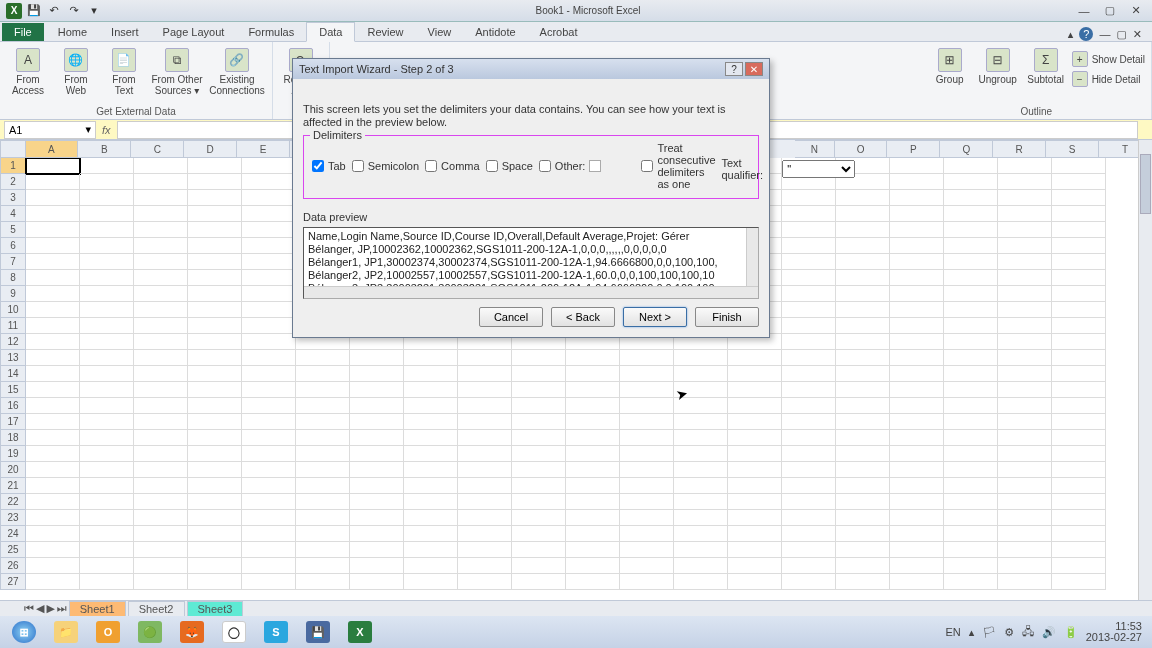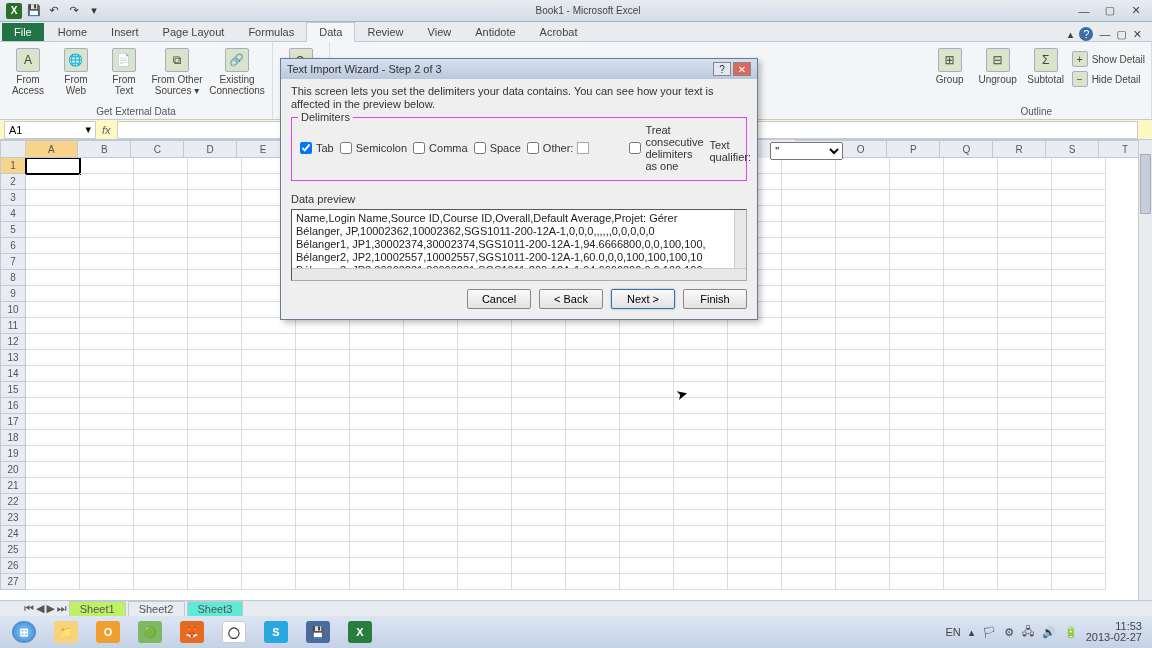--- a/index.html
+++ b/index.html
@@ -51,36 +51,36 @@
 .rowhdr.sel { background: #f8d48a; }
 .cell { width: 54px; border-right: 1px solid #dcdcdc; border-bottom: 1px solid #dcdcdc; }
 .cell.active { outline: 2px solid #000; outline-offset: -1px; }
 
 
 .vscroll { position: absolute; right: 0; top: 140px; bottom: 48px; width: 14px; background: #e8ebf0; border-left: 1px solid #ccc; }
 .vscroll .thumb { position: absolute; top: 14px; left: 1px; right: 1px; height: 60px; background: #c5cedb; border: 1px solid #aab; }
 
 
 .sheetbar { position: absolute; left: 0; right: 0; bottom: 32px; height: 16px; background: #e8ebf0; border-top: 1px solid #c0c9d8; display: flex; align-items: center; padding-left: 24px; gap: 2px; font-size: 10px; color: #555; }
-.sheettab { padding: 1px 10px; background: #bef264; border: 1px solid #c0c9d8; border-bottom: none; }
+.sheettab { padding: 1px 10px; background: #fdba74; border: 1px solid #c0c9d8; border-bottom: none; }
 
 
 .taskbar { position: absolute; bottom: 0; left: 0; right: 0; height: 32px; background: linear-gradient(#dce5f2, #c5d2e6); display: flex; align-items: center; padding: 0 4px; }
 .taskbtn { width: 40px; height: 26px; display: flex; align-items: center; justify-content: center; border-radius: 2px; margin-right: 2px; }
 .taskbtn .ti { width: 24px; height: 22px; border-radius: 3px; display: flex; align-items: center; justify-content: center; color: #fff; font-size: 11px; font-weight: bold; }
 .tray { margin-left: auto; display: flex; align-items: center; gap: 8px; color: #444; padding-right: 6px; font-size: 10px; }
 .tray .clock { text-align: right; line-height: 11px; }
 
 
-.dialog { position: absolute; left: 280px; top: 58px; width: 478px; background: #efefef; border: 1px solid #6a7a90; box-shadow: 3px 3px 6px rgba(0,0,0,0.25); }
+.dialog { position: absolute; left: 292px; top: 58px; width: 478px; background: #efefef; border: 1px solid #6a7a90; box-shadow: 3px 3px 6px rgba(0,0,0,0.25); }
 .dlg-title { height: 20px; background: linear-gradient(#d7e0ee, #bac8de); display: flex; align-items: center; padding: 0 6px; color: #333; font-size: 11px; }
 .dlg-title .spacer { flex: 1; }
 .dlg-title .dbtn { width: 18px; height: 14px; margin-left: 2px; border: 1px solid #888; background: #e3e7ef; display: flex; align-items: center; justify-content: center; font-size: 10px; }
 .dlg-title .dbtn.close { background: #d86b5d; color: #fff; }
-.dlg-body { padding: 6px 10px 10px; color: #333; }
+.dlg-body { padding: 24px 10px 10px; color: #333; }
 .dlg-desc { font-size: 11px; color: #333; margin-bottom: 6px; line-height: 13px; }
 .fieldset { border: 1px solid #d946ef; padding: 6px 8px 8px; margin-bottom: 12px; position: relative; }
 .fieldset .legend { position: absolute; top: -7px; left: 6px; background: #efefef; padding: 0 3px; font-size: 11px; }
 .delim-row { display: flex; gap: 40px; }
 .delim-col { display: flex; flex-direction: row; gap: 6px; }
 .chk { display: flex; align-items: center; gap: 4px; font-size: 11px; }
 .chk input { width: 12px; height: 12px; }
 .qualifier { display: flex; align-items: center; gap: 6px; margin-top: 6px; }
 .qualifier select { width: 86px; height: 18px; font-size: 11px; }
 .other-input { width: 24px; height: 16px; border: 1px solid #aaa; background: #fff; }

